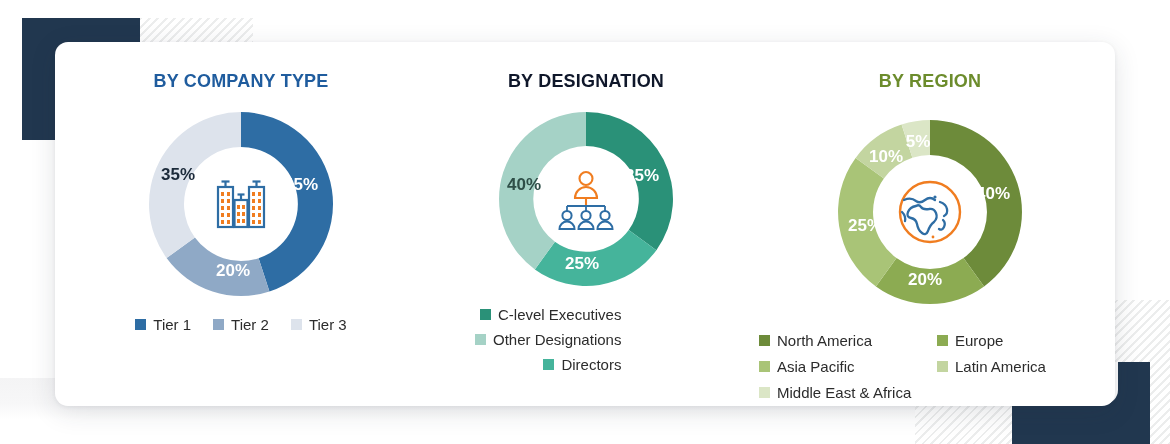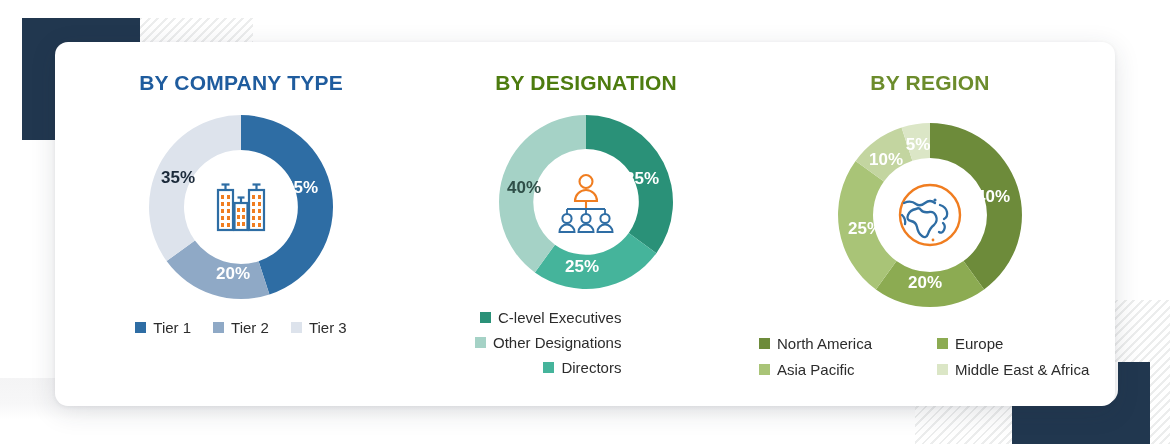--- a/index.html
+++ b/index.html
@@ -65,21 +65,21 @@
 
   .panel{
     flex:1;position:relative;
     display:flex;flex-direction:column;align-items:center;
   }
   .panel.p1{flex:0 0 372px;}
   .panel.p2{flex:0 0 318px;}
   .panel.p3{flex:0 0 370px;gap:8px;}
 
   .chart-title{
-    font-size:21px;font-weight:bold;letter-spacing:.2px;
+    font-size:18px;font-weight:bold;letter-spacing:.2px;
     margin-top:29px;white-space:nowrap;
   }
 
   
   .donut-wrap{position:relative;margin-top:12px;}
   .donut-wrap svg{display:block;}
   .center-icon{
     position:absolute;left:50%;top:50%;transform:translate(-50%,-50%);
   }
   .pct{
@@ -191,21 +191,21 @@
         <span>Tier 2</span>
       </div>
       <div class="lg-item">
         <span class="swatch" style="background:#dde3ec"></span>
         <span>Tier 3</span>
       </div>
     </div>
   </div>
 
   <div class="panel p2">
-    <div class="chart-title" style="color:#4d7c0f">BY DESIGNATION</div>
+    <div class="chart-title" style="color:#0f172a">BY DESIGNATION</div>
 
     <div class="donut-wrap">
       <svg width="190" height="190" viewBox="0 0 190 190">
         <g transform="translate(95,95)">
 
           <path d="M 0 -87 A 87 87 0 0 1 70.38 51.13 L 42.75 31.06 A 53 53 0 0 0 0 -53 Z" fill="#2a9178"></path>
 
           <path d="M 70.38 51.13 A 87 87 0 0 1 -51.13 70.38 L -31.06 42.75 A 53 53 0 0 0 42.75 31.06 Z" fill="#45b49b"></path>
 
           <path d="M -51.13 70.38 A 87 87 0 0 1 0 -87 L 0 -53 A 53 53 0 0 0 -31.06 42.75 Z" fill="#a5d2c6"></path>
@@ -309,19 +309,23 @@
       </div>
       <div class="lg-item">
         <span class="swatch" style="background:#8cab52"></span>
         <span>Europe</span>
       </div>
       <div class="lg-item">
         <span class="swatch" style="background:#a9c477"></span>
         <span>Asia Pacific</span>
       </div>
       <div class="lg-item">
+        <span class="swatch" style="background:#c3d5a0"></span>
+        <span>Latin America</span>
+      </div>
+      <div class="lg-item">
         <span class="swatch" style="background:#dbe6c6"></span>
         <span>Middle East &amp; Africa</span>
       </div>
     </div>
   </div>
 
 </div>
 
 </body></html>

